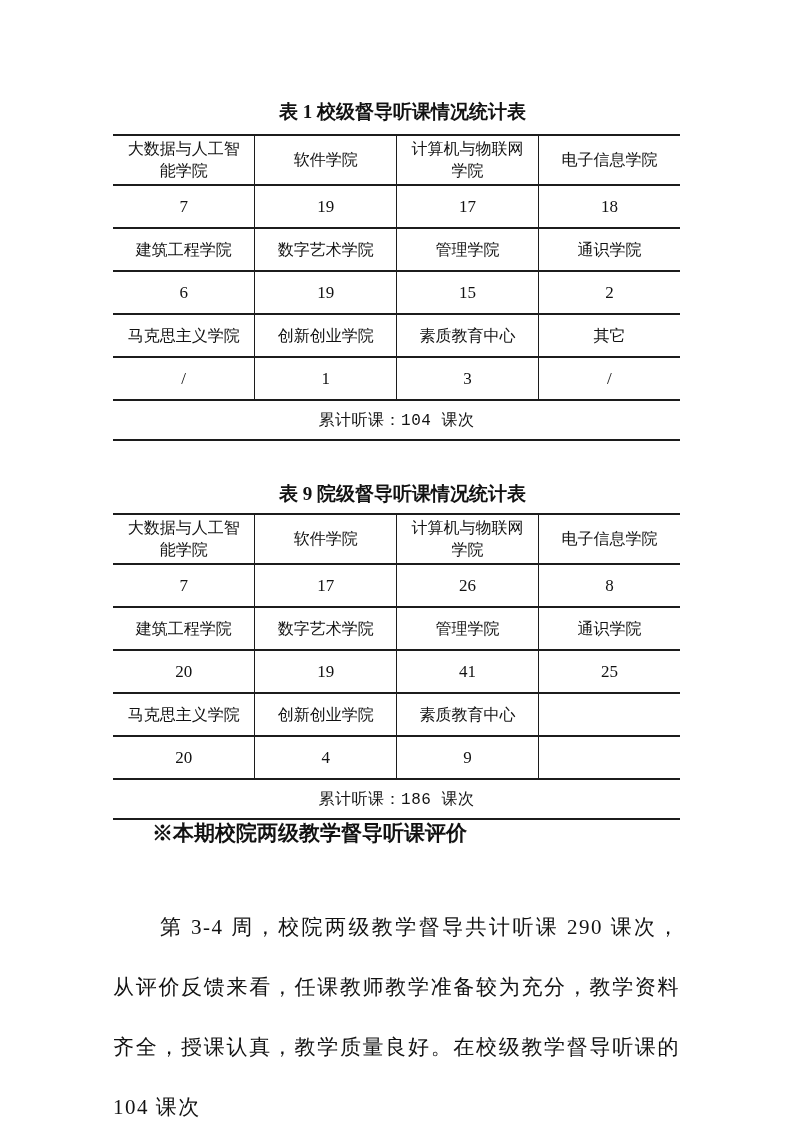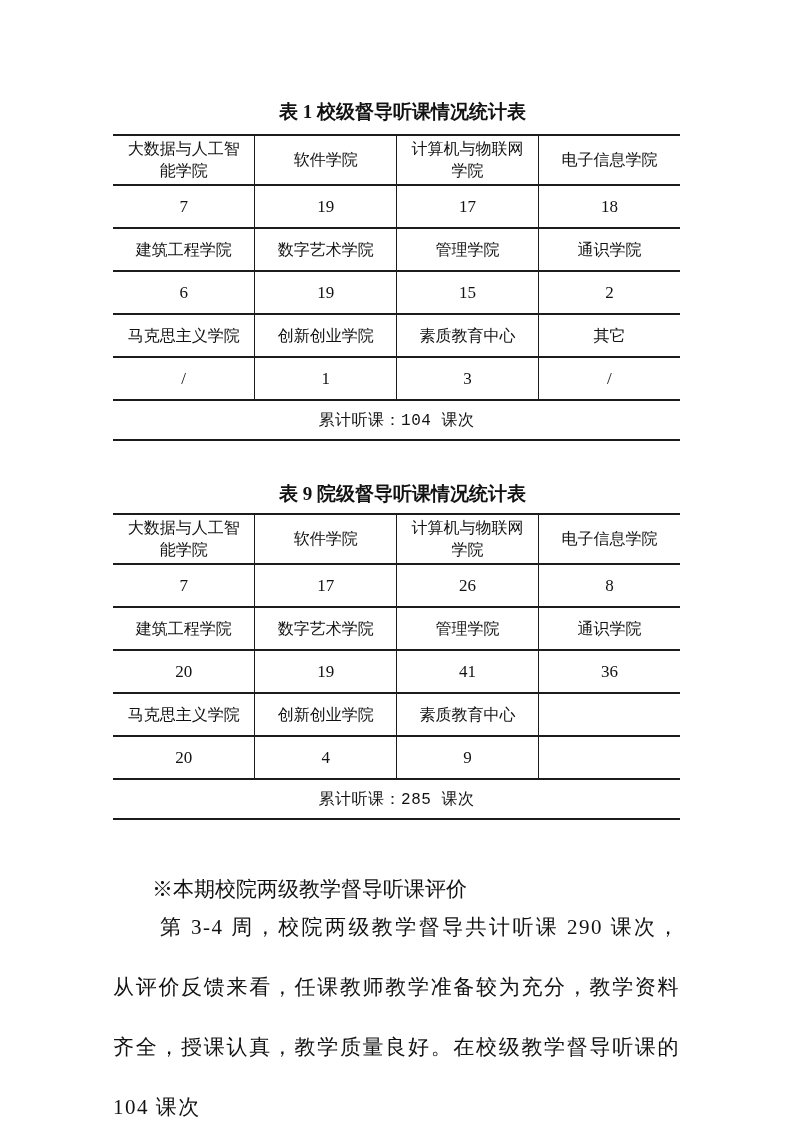--- a/index.html
+++ b/index.html
@@ -65,22 +65,22 @@
     border-left: none;
     border-bottom: 2px solid var(--line);
     font-family: Liberation Mono, monospace;
     font-size: 16px;
     letter-spacing: 0.5px;
   }
 
   .section-heading {
     position: absolute;
     left: 152px;
-    top: 876px;
-    font-weight: normal;
+    top: 820px;
+    font-weight: bold;
     font-size: 21px;
     line-height: 26px;
     font-family: "Liberation Serif", serif;
   }
   .body-paragraph {
     position: absolute;
     left: 113px;
     top: 897px;
     width: 567px;
     font-size: 21px;
@@ -161,36 +161,36 @@
         <tr class="name-row">
           <td>建筑工程学院</td>
           <td>数字艺术学院</td>
           <td>管理学院</td>
           <td>通识学院</td>
         </tr>
         <tr class="value-row">
           <td>20</td>
           <td>19</td>
           <td>41</td>
-          <td>36</td>
+          <td>25</td>
         </tr>
         <tr class="name-row">
           <td>马克思主义学院</td>
           <td>创新创业学院</td>
           <td>素质教育中心</td>
           <td></td>
         </tr>
         <tr class="value-row">
           <td>20</td>
           <td>4</td>
           <td>9</td>
           <td></td>
         </tr>
         <tr class="total-row">
-          <td colspan="4">累计听课：285 课次</td>
+          <td colspan="4">累计听课：186 课次</td>
         </tr>
       </tbody>
   </table>
 
   <div class="section-heading">※本期校院两级教学督导听课评价</div>
 
   <div class="body-paragraph">第 3-4 周，校院两级教学督导共计听课 290 课次，从评价反馈来看，任课教师教学准备较为充分，教学资料齐全，授课认真，教学质量良好。在校级教学督导听课的 104 课次</div>
 
 </div>
 

